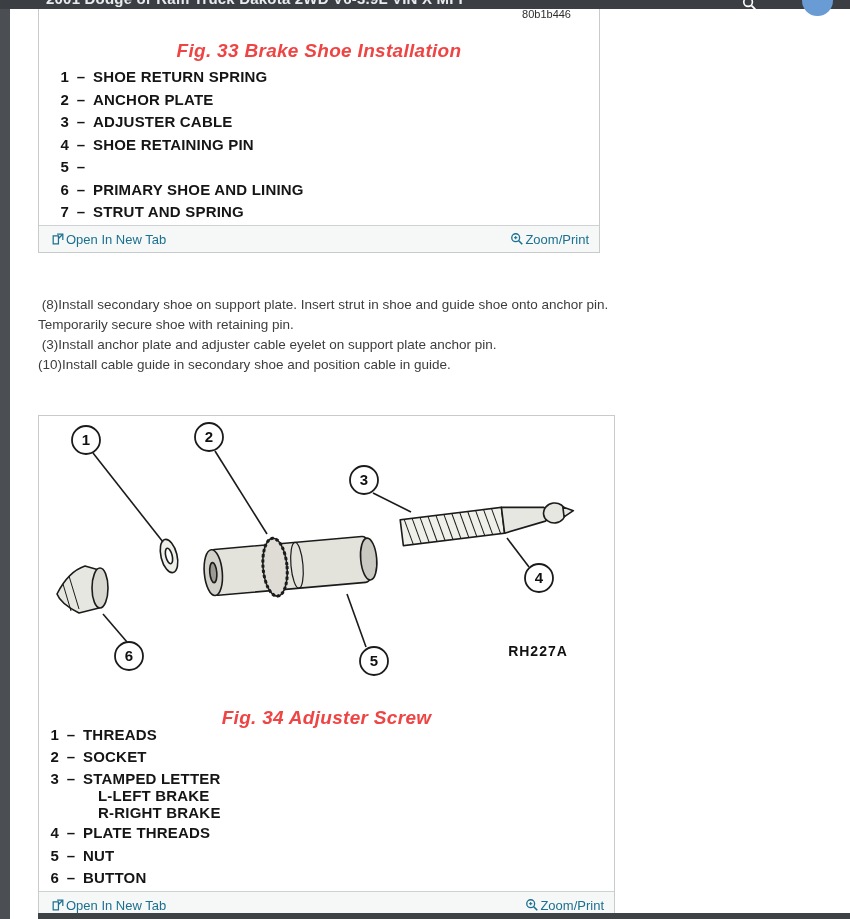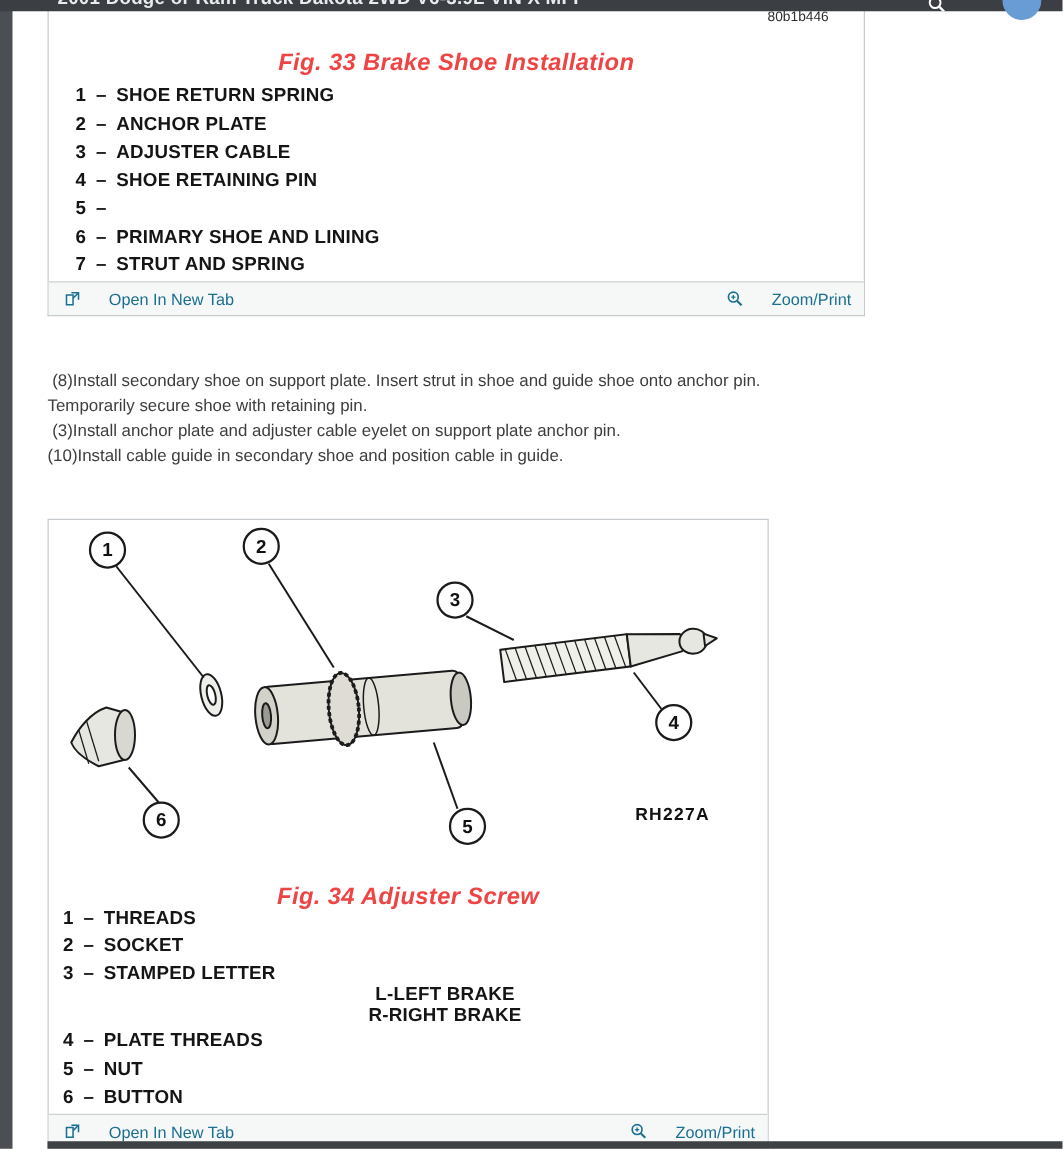--- a/index.html
+++ b/index.html
@@ -24,21 +24,21 @@
     font-size: 15px; font-weight: bold; color: #e9ebed; white-space: nowrap; letter-spacing: .2px;
   }
   .bar-search { position: absolute; right: 93px; top: -4px; width: 15px; height: 15px; color: #fff; }
   .avatar {
     position: absolute; right: 17px; top: -15px; width: 31px; height: 31px;
     border-radius: 50%; background: #699bd4; z-index: 11;
   }
 
   
   .card { position: absolute; background: #fff; border: 1px solid #c7cbcd; }
-  .card1 { left: 38px; top: 8px; width: 654px; height: 245px; border-top: none; }
+  .card1 { left: 38px; top: 8px; width: 562px; height: 245px; border-top: none; }
   .card2 { left: 38px; top: 415px; width: 577px; height: 504px; }
 
   .watermark { position: absolute; top: 0px; right: 28px; font-size: 11px; color: #2e2e2e; }
 
   .fig-title {
     text-align: center; font-style: italic; font-weight: bold;
     font-size: 19px; color: #ef4444; letter-spacing: .3px;
   }
   .card1 .fig-title { margin-top: 32px; }
 
@@ -49,32 +49,32 @@
   }
   .legend-row .num { width: 14px; text-align: right; }
   .legend-row .dash { width: 24px; text-align: center; }
 
   .card-footer {
     position: absolute; left: 0; right: 0; bottom: 0; height: 27px;
     background: #f6f7f7; border-top: 1px solid #ced2d4;
     display: flex; align-items: center; justify-content: space-between;
     padding: 0 10px 0 12px;
   }
-  .link { display: inline-flex; align-items: center; gap: 22px; color: #1a7090; font-size: 13px; cursor: pointer; text-decoration: none; }
+  .link { display: inline-flex; align-items: center; gap: 1px; color: #1a7090; font-size: 13px; cursor: pointer; text-decoration: none; }
   .link .ic { width: 14px; height: 14px; display: block; flex: 0 0 auto; }
 
   
   .steps { position: absolute; left: 38px; top: 295px; width: 632px; font-size: 13.5px; line-height: 20px; color: #3d3d3d; }
   .steps p { white-space: pre-wrap; }
 
   
   .diagram { position: absolute; left: 0; top: 0; width: 575px; height: 268px; }
   .card2 .fig-title { position: absolute; top: 291px; left: 0; right: 0; }
   .legend2 { position: absolute; top: 310px; left: 0; right: 0; padding-left: 6px; }
-  .legend-sub { font-size: 15px; font-weight: bold; color: #151515; margin-left: 53px; letter-spacing: .2px; text-align: center; }
+  .legend-sub { font-size: 15px; font-weight: bold; color: #151515; margin-left: 53px; letter-spacing: .2px; }
   .h22 { height: 22px; } .h23 { height: 23px; } .h17 { height: 17px; } .h20 { height: 20px; }
 </style>
 </head>
 <body>
 
 <div class="left-strip"></div>
 
 <header class="top-bar">
   <div class="top-title">2001 Dodge or Ram Truck Dakota 2WD V6-3.9L VIN X MFI</div>
   <span class="bar-search">

